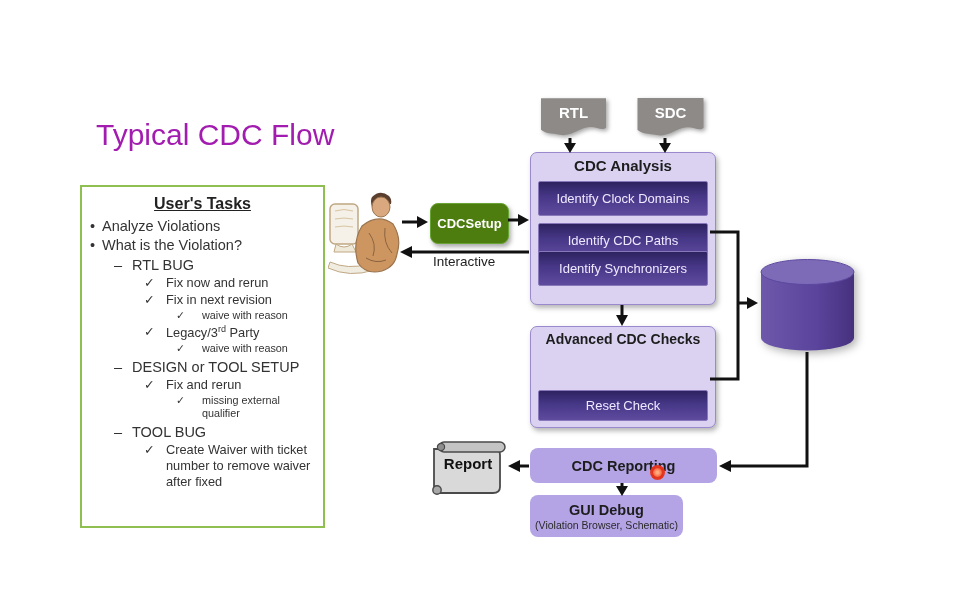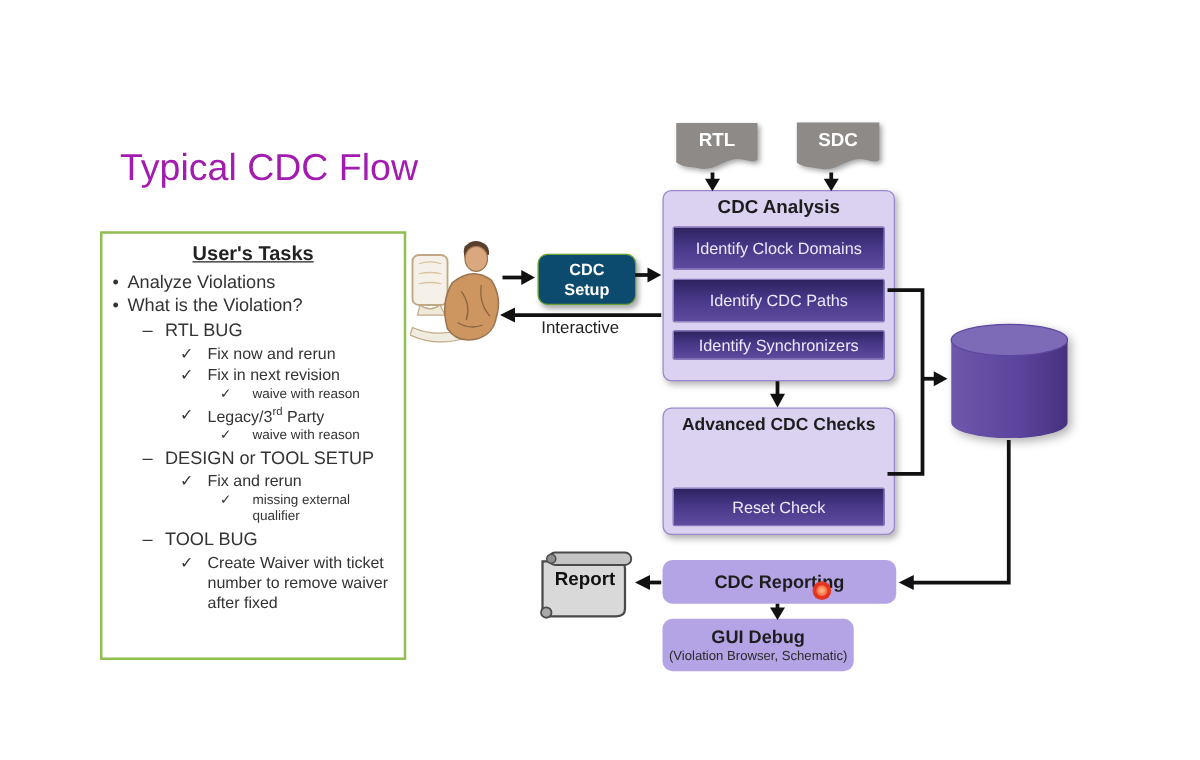--- a/index.html
+++ b/index.html
@@ -33,23 +33,23 @@
   .step{position:absolute;left:7px;width:170px;border-radius:2px;
         background:linear-gradient(180deg,#2e2360 0%,#473787 45%,#5f4b9e 100%);
         border:1px solid #8877bb;color:#efe9ff;font-size:13px;text-align:center;
         display:flex;align-items:center;justify-content:center;box-sizing:border-box;}
 
   .reportingbox{position:absolute;background:#b4a4e5;border-radius:8px;color:#1d1d1d;
         display:flex;flex-direction:column;align-items:center;justify-content:center;
         font-weight:bold;font-size:14.5px;box-sizing:border-box;}
   .reportingbox .sub{font-weight:normal;font-size:10.5px;margin-top:1px;color:#2a2a2a;}
 
-  .setup{position:absolute;left:430px;top:203px;width:77px;height:39px;background:#0c4a6e;
+  .setup{position:absolute;left:430px;top:203px;width:77px;height:39px;background:#4d7c0f;
          border:1px solid #69a335;border-radius:8px;color:#fff;font-weight:bold;font-size:13px;
-         display:flex;flex-direction:column;align-items:center;justify-content:center;line-height:1.2;
+         display:flex;flex-direction:row;align-items:center;justify-content:center;line-height:1.2;
          box-shadow:2px 3px 4px rgba(90,90,90,.5);}
 
   .bannertxt{position:absolute;width:100%;top:7px;text-align:center;color:#fff;
              font-weight:bold;font-size:15px;}
   .svgwrap{position:absolute;}
 
   .interactive{position:absolute;left:433px;top:254px;font-size:13.5px;color:#222;}
 
   .dbtext{position:absolute;left:0;top:36px;width:100%;text-align:center;color:#fff;
           font-weight:bold;font-size:13.5px;line-height:1.35;}
@@ -158,21 +158,21 @@
     <svg width="69" height="44" viewBox="0 0 68 44">
       <path d="M1,1 L67,1 L67,31 C62,35 56,28 46,31 C36,34 30,40 20,38 C12,36.5 6,37 1,33 Z" fill="#8e8a88"></path>
     </svg>
     <div class="bannertxt">SDC</div>
   </div>
 
   <div class="pbox" style="left:530px;top:152px;width:186px;height:153px">
     <div class="ptitle">CDC Analysis</div>
     <div class="step" style="top:28px;height:35px">Identify Clock Domains</div>
     <div class="step" style="top:70px;height:35px">Identify CDC Paths</div>
-    <div class="step" style="top:111px;height:24px">Identify Synchronizers</div>
+    <div class="step" style="top:98px;height:35px">Identify Synchronizers</div>
   </div>
 
   <div class="pbox" style="left:530px;top:326px;width:186px;height:102px">
     <div class="ptitle" style="font-size:14px">Advanced CDC Checks</div>
     <div class="step" style="top:63px;height:31px">Reset Check</div>
   </div>
 
   <div class="svgwrap" style="left:757px;top:255px;width:101px;height:99px;filter:drop-shadow(3px 3px 4px rgba(0,0,0,.3))">
     <svg width="101" height="99" viewBox="0 0 101 99">
       <defs>

